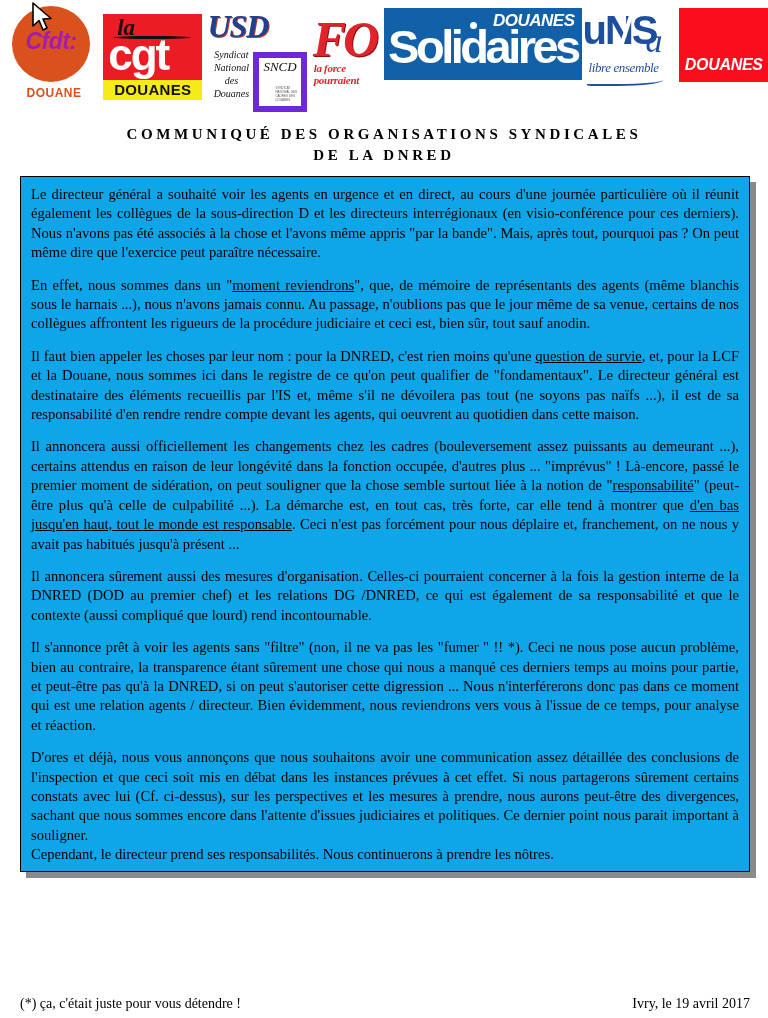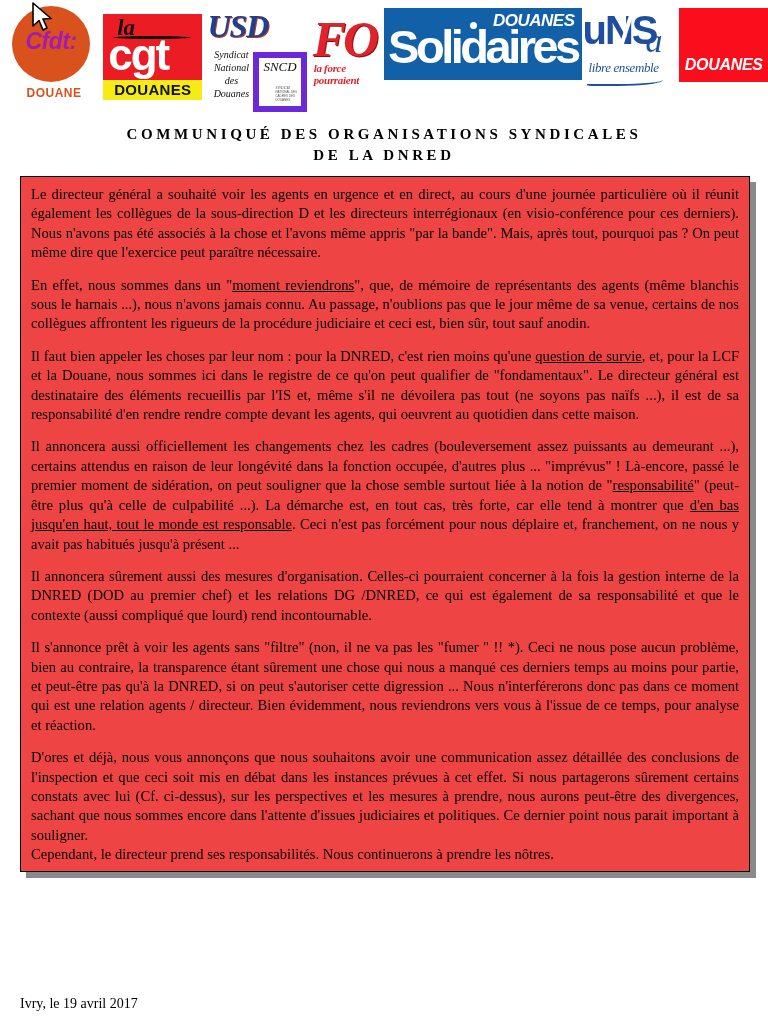--- a/index.html
+++ b/index.html
@@ -355,21 +355,21 @@
   .shadow {
     position: absolute;
     left: 6px; top: 6px;
     right: -6px; bottom: -6px;
     background: #8a8a8a;
     z-index: 0;
   }
   .box {
     position: relative;
     z-index: 1;
-    background: #ef4444;
+    background: #0ea5e9;
     border: 1px solid #000000;
     padding: 8px 10px 6px 10px;
     box-sizing: border-box;
   }
   .box p {
     margin: 0 0 13px 0;
     text-align: justify;
     font-size: 14.6px;
     line-height: 19.4px;
     font-family: "Liberation Serif", "DejaVu Serif", serif;
@@ -478,14 +478,15 @@
     <p>Il s'annonce prêt à voir les agents sans "filtre" (non, il ne va pas les "fumer " !! *). Ceci ne nous pose aucun problème, bien au contraire, la transparence étant sûrement une chose qui nous a manqué ces derniers temps au moins pour partie, et peut-être pas qu'à la DNRED, si on peut s'autoriser cette digression ... Nous n'interférerons donc pas dans ce moment qui est une relation agents / directeur. Bien évidemment, nous reviendrons vers vous à l'issue de ce temps, pour analyse et réaction.</p>
 
     <p class="tight">D'ores et déjà, nous vous annonçons que nous souhaitons avoir une communication assez détaillée des conclusions de l'inspection et que ceci soit mis en débat dans les instances prévues à cet effet. Si nous partagerons sûrement certains constats avec lui (Cf. ci-dessus), sur les perspectives et les mesures à prendre, nous aurons peut-être des divergences, sachant que nous sommes encore dans l'attente d'issues judiciaires et politiques. Ce dernier point nous parait important à souligner.</p>
 
     <p class="last">Cependant, le directeur prend ses responsabilités. Nous continuerons à prendre les nôtres.</p>
 
   </div>
 </div>
 
 <div class="footer">
+  <span>(*) ça, c'était juste pour vous détendre !</span>
   <span>Ivry, le 19 avril 2017</span>
 </div>
 
 </body></html>

